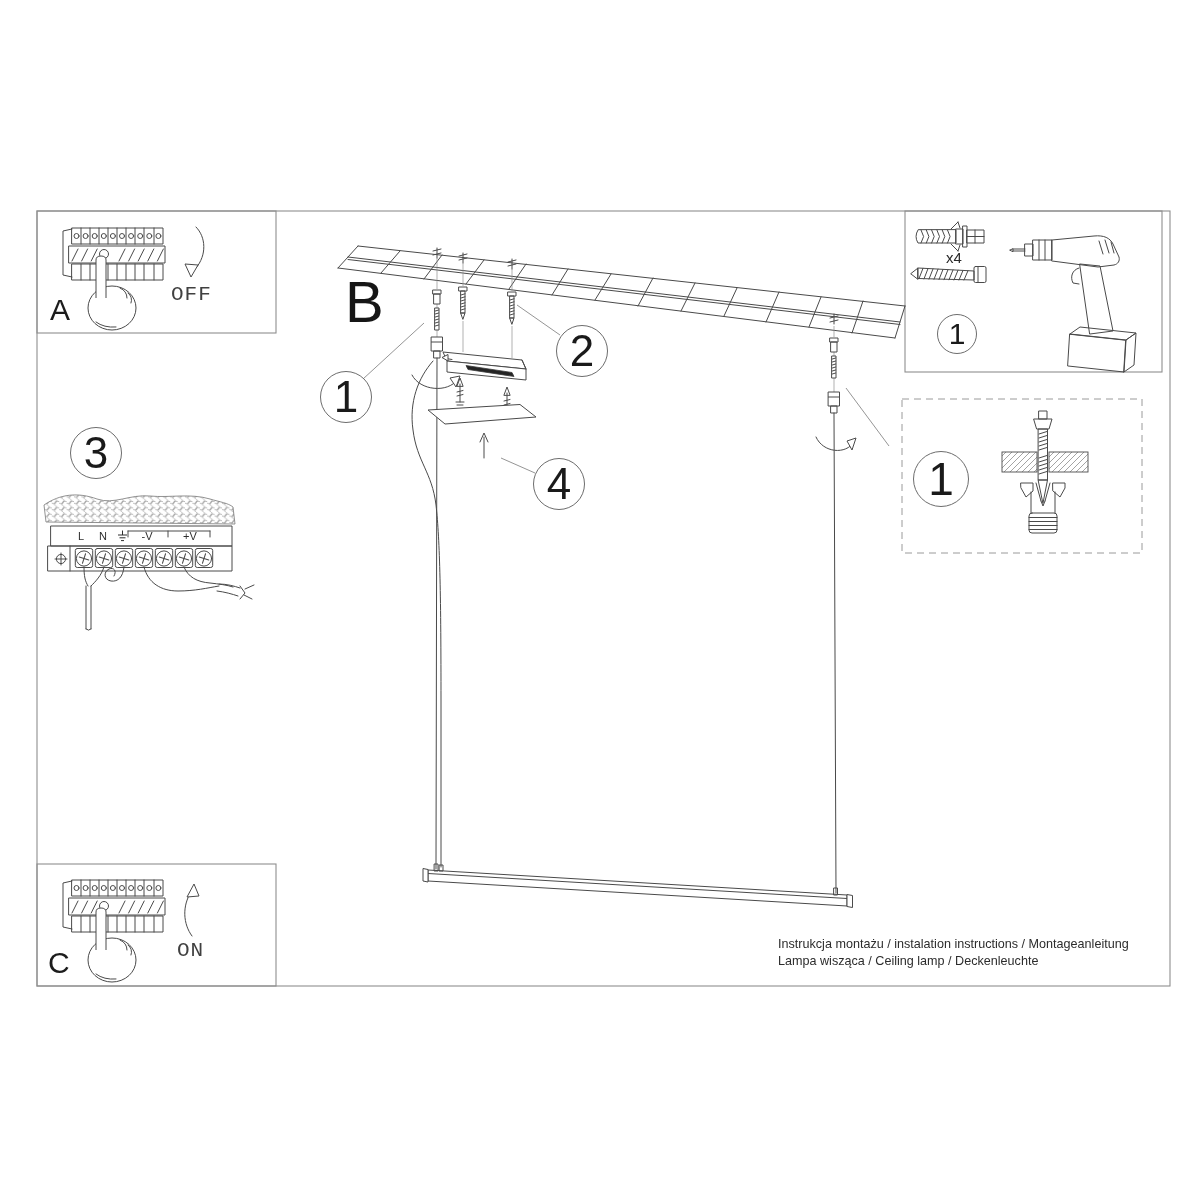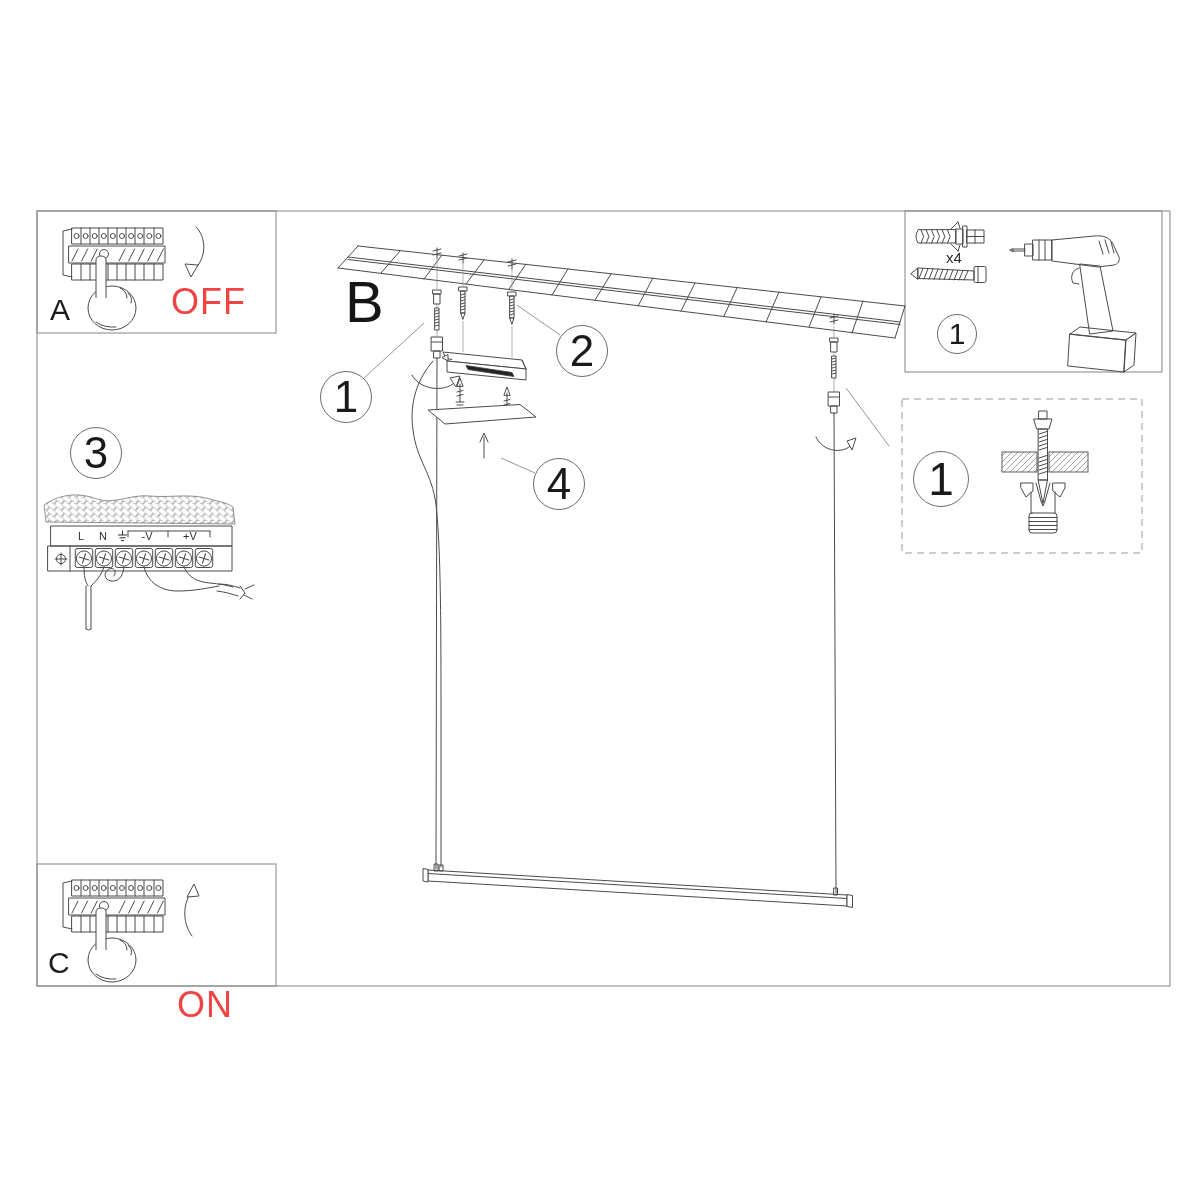--- a/index.html
+++ b/index.html
@@ -1,21 +1,21 @@
 <!DOCTYPE html>
 <html><head>
 <meta charset="utf-8">
 <style>
   html,body{margin:0;padding:0;background:#fff;}
   #sheet{position:relative;width:1200px;height:1200px;background:#ffffff;overflow:hidden;
          font-family:"Liberation Sans","DejaVu Sans",sans-serif;color:#1f1f1f;}
   #art{position:absolute;left:0;top:0;}
   .txt{position:absolute;white-space:nowrap;line-height:1;}
   .big-letter{font-size:30px;color:#1c1c1c;}
-  .state{font-size:36px;color:#ef4444;letter-spacing:1px;}
+  .state{font-size:21px;color:#404040;letter-spacing:1px;font-family:Liberation Mono, monospace;}
   .view-letter{font-size:58px;color:#161616;}
   .callout{position:absolute;border:1px solid #6d6d6d;border-radius:50%;
            display:flex;align-items:center;justify-content:center;color:#1a1a1a;background:transparent;}
   .c50{width:50px;height:50px;font-size:44px;}
   .c54{width:54px;height:54px;font-size:46px;}
   .c38{width:38px;height:38px;font-size:30px;}
   .qty{font-size:15px;color:#2a2a2a;}
   .tlabel{font-size:11px;color:#2e2e2e;transform:translateX(-50%);}
   .footer-line{font-size:12.6px;line-height:16.5px;color:#2c2c2c;}
   
@@ -467,21 +467,21 @@
           <line x1="1050" y1="483" x2="1045" y2="501"></line>
       <path d="M1041,501 L1043,506 L1045,501"></path>
     </g>
   </g>
 </svg>
 
 <div class="txt big-letter" style="left:50px;top:295px;">A</div>
 <div class="txt state" style="left:171px;top:284px;">OFF</div>
 
 <div class="txt big-letter" style="left:48px;top:948px;">C</div>
-<div class="txt state" style="left:177px;top:987px;">ON</div>
+<div class="txt state" style="left:177px;top:940px;">ON</div>
 
 <div class="txt view-letter" style="left:345px;top:273px;">B</div>
 
 <div class="callout c50" style="left:70px;top:427px;">
   <span>3</span>
 </div>
 <div class="callout c50" style="left:320px;top:371px;">
   <span>1</span>
 </div>
 <div class="callout c50" style="left:556px;top:325px;">
@@ -505,14 +505,18 @@
   <g stroke="#2e2e2e" stroke-width="1" fill="none">
     <line x1="5.5" y1="0.5" x2="5.5" y2="5"></line>
     <line x1="1" y1="5" x2="10" y2="5"></line>
     <line x1="2.5" y1="7.8" x2="8.5" y2="7.8"></line>
     <line x1="4" y1="10.6" x2="7" y2="10.6"></line>
   </g>
 </svg>
 <div class="txt tlabel" style="left:147px;top:531px;">-V</div>
 <div class="txt tlabel" style="left:190px;top:531px;">+V</div>
 
+<div style="position:absolute;left:778px;top:936px;">
+  <div class="footer-line">Instrukcja montażu / instalation instructions / Montageanleitung</div>
+  <div class="footer-line">Lampa wisząca / Ceiling lamp / Deckenleuchte</div>
+</div>
 
 </div>
 
 </body></html>

